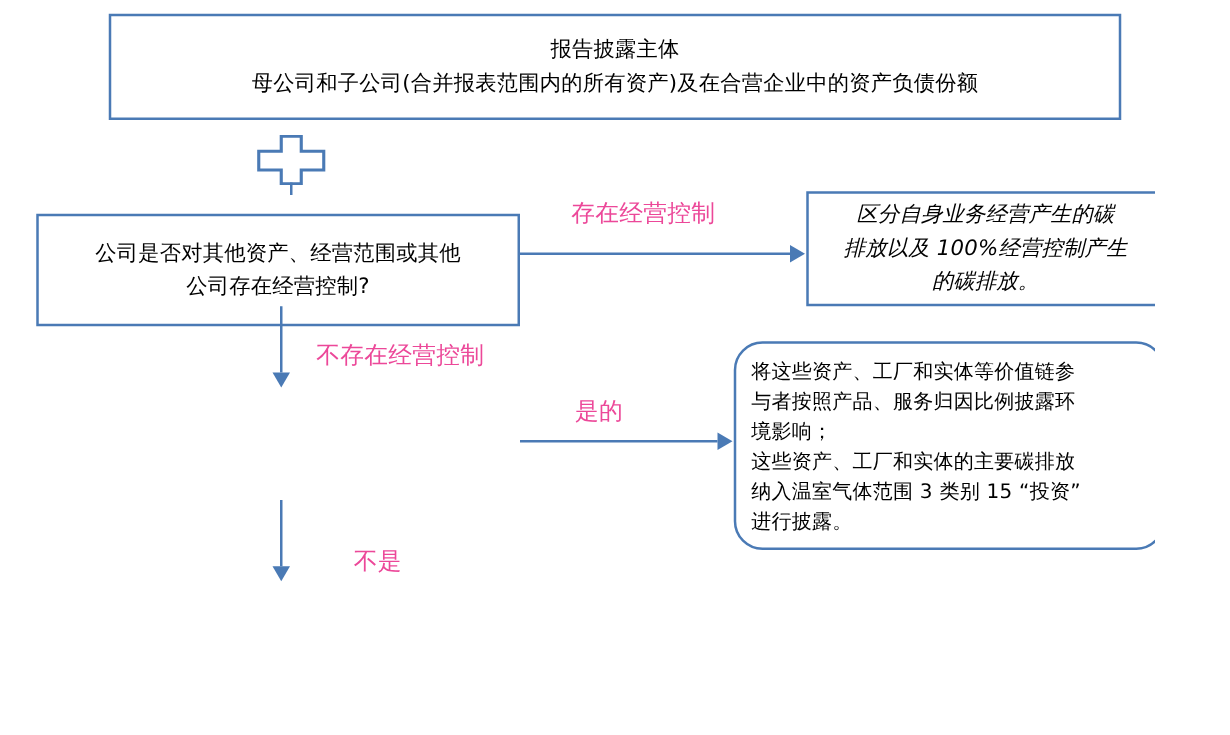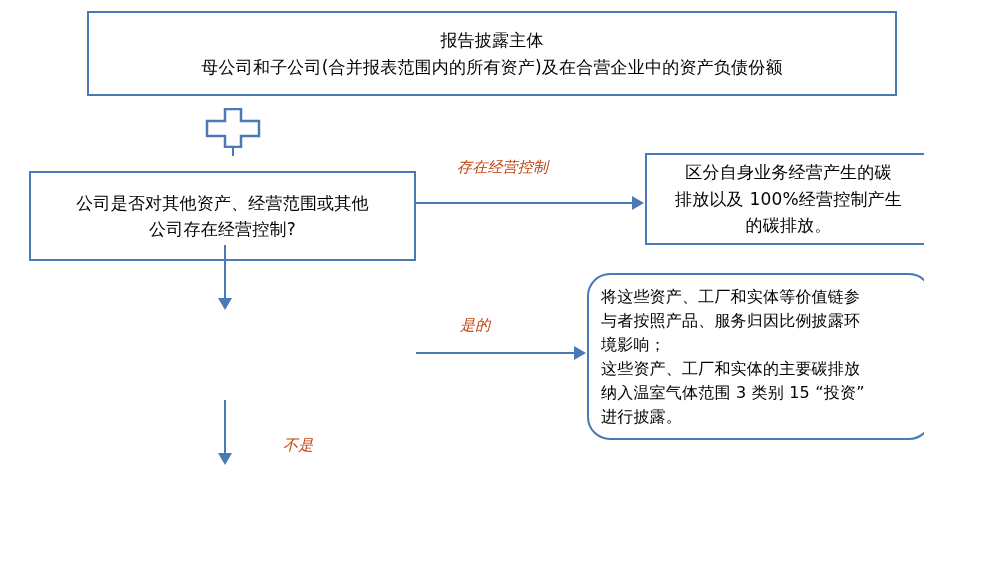--- a/index.html
+++ b/index.html
@@ -60,25 +60,24 @@
   .arrow-down {
     position: absolute;
     width: 0;
     height: 0;
     border-left: 7px solid transparent;
     border-right: 7px solid transparent;
     border-top: 12px solid #4a7ab5;
   }
   .edge-label {
     position: absolute;
-    font-size: 15px;
-    color: #c2410c;
+    font-size: 19px;
+    color: #ec4899;
     white-space: nowrap;
     letter-spacing: 0.2px;
-    font-style: italic;
   }
   
   .plus-icon {
     position: absolute;
   }
 </style>
 </head>
 <body>
 
 <div id="canvas">
@@ -98,28 +97,29 @@
 
   <div class="box" style="left:29px; top:155px; width:387px; height:90px;margin-top:16px;">
     <span class="txt">公司是否对其他资产、经营范围或其他
 公司存在经营控制?</span>
   </div>
 
   <div class="h-line" style="left:416px; top:202px; width:216px;"></div>
   <div class="arrow-right" style="left:632px; top:196px;"></div>
   <div class="edge-label" style="left:457px; top:158px;">存在经营控制</div>
 
-  <div class="box" style="left:645px; top:153px; width:287px; height:92px;">
+  <div class="box" style="left:645px; top:153px; width:287px; height:92px;font-style:italic;">
     <span class="txt">区分自身业务经营产生的碳
 排放以及 100%经营控制产生
 的碳排放。</span>
   </div>
 
   <div class="v-line" style="left:224px; top:245px; height:53px;"></div>
   <div class="arrow-down" style="left:218px; top:298px;"></div>
+  <div class="edge-label" style="left:253px; top:271px;">不存在经营控制</div>
 
 
   <div class="h-line" style="left:416px; top:352px; width:158px;"></div>
   <div class="arrow-right" style="left:574px; top:346px;"></div>
   <div class="edge-label" style="left:460px; top:316px;">是的</div>
 
   <div class="box left-align" style="left:587px; top:273px; width:345px; height:167px; font-size:16px; line-height:1.5;border-radius:23px;">
     <span class="txt">将这些资产、工厂和实体等价值链参
 与者按照产品、服务归因比例披露环
 境影响；

